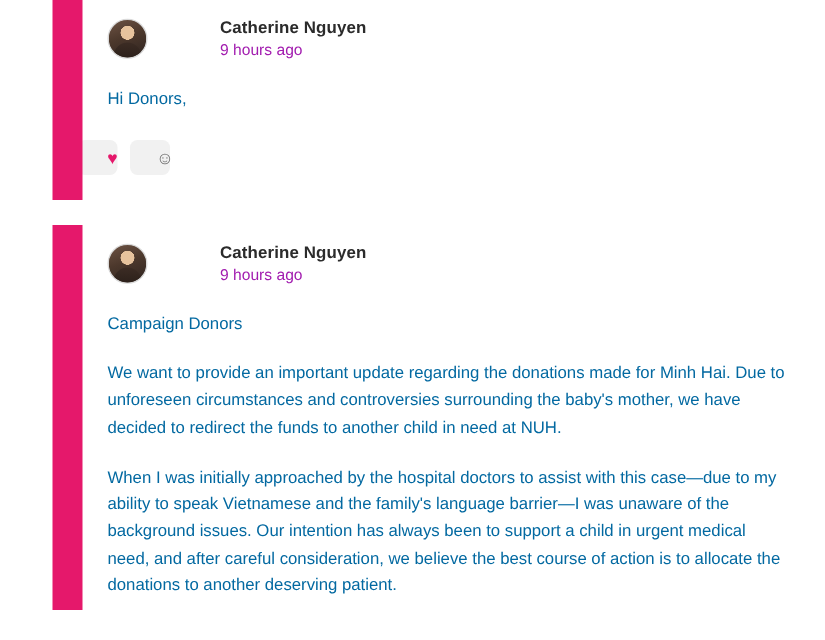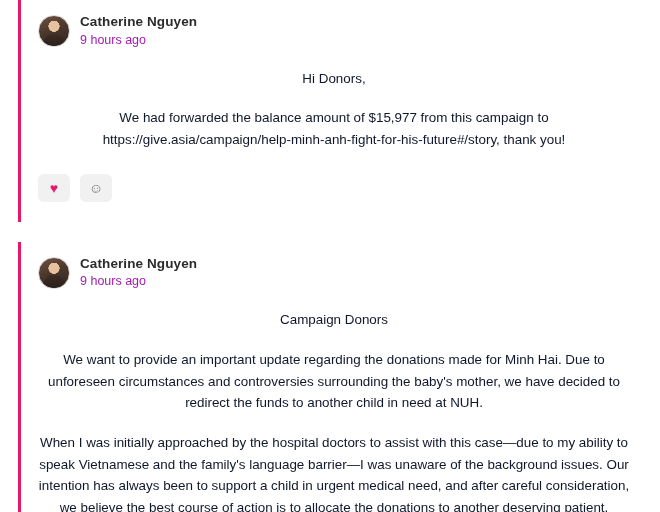--- a/index.html
+++ b/index.html
@@ -1,15 +1,15 @@
 <!DOCTYPE html>
 <html><head>
 <meta charset="utf-8">
 <style>
-  * { box-sizing: border-box; }
+  * { box-sizing: border-box; padding-left: 24px; }
   html, body {
     margin: 0;
     padding: 0;
     width: 660px;
     height: 512px;
     background: #ffffff;
     font-family: "Liberation Sans", sans-serif;
     overflow: hidden;
   }
   #page {
@@ -82,22 +82,21 @@
     margin-top: 2px;
   }
   .body {
     padding-top: 10px;
   }
   .body p {
     margin: 0 0 0 0;
     padding: 9px 0 9px 0;
     font-size: 13.4px;
     line-height: 1.62;
-    color: #0f172a;
-    text-align: center;
+    color: #0369a1;
   }
   .reactions {
     display: flex;
     gap: 10px;
     padding: 14px 0 20px 0;
   }
   .reaction-btn {
     width: 32px;
     height: 28px;
     border-radius: 6px;
@@ -131,21 +130,20 @@
       <div class="update-rail"></div>
       <div class="update-head">
         <div class="avatar"></div>
         <div class="meta-col">
           <div class="author">Catherine Nguyen</div>
           <div class="timestamp">9 hours ago</div>
         </div>
       </div>
       <div class="body">
         <p>Hi Donors,</p>
-        <p>We had forwarded the balance amount of $15,977 from this campaign to https://give.asia/campaign/help-minh-anh-fight-for-his-future#/story, thank you!</p>
       </div>
       <div class="reactions">
         <button class="reaction-btn">
           <span class="glyph heart-glyph">♥</span>
         </button>
         <button class="reaction-btn">
           <span class="glyph emoji-glyph">☺</span>
         </button>
       </div>
     </div>

